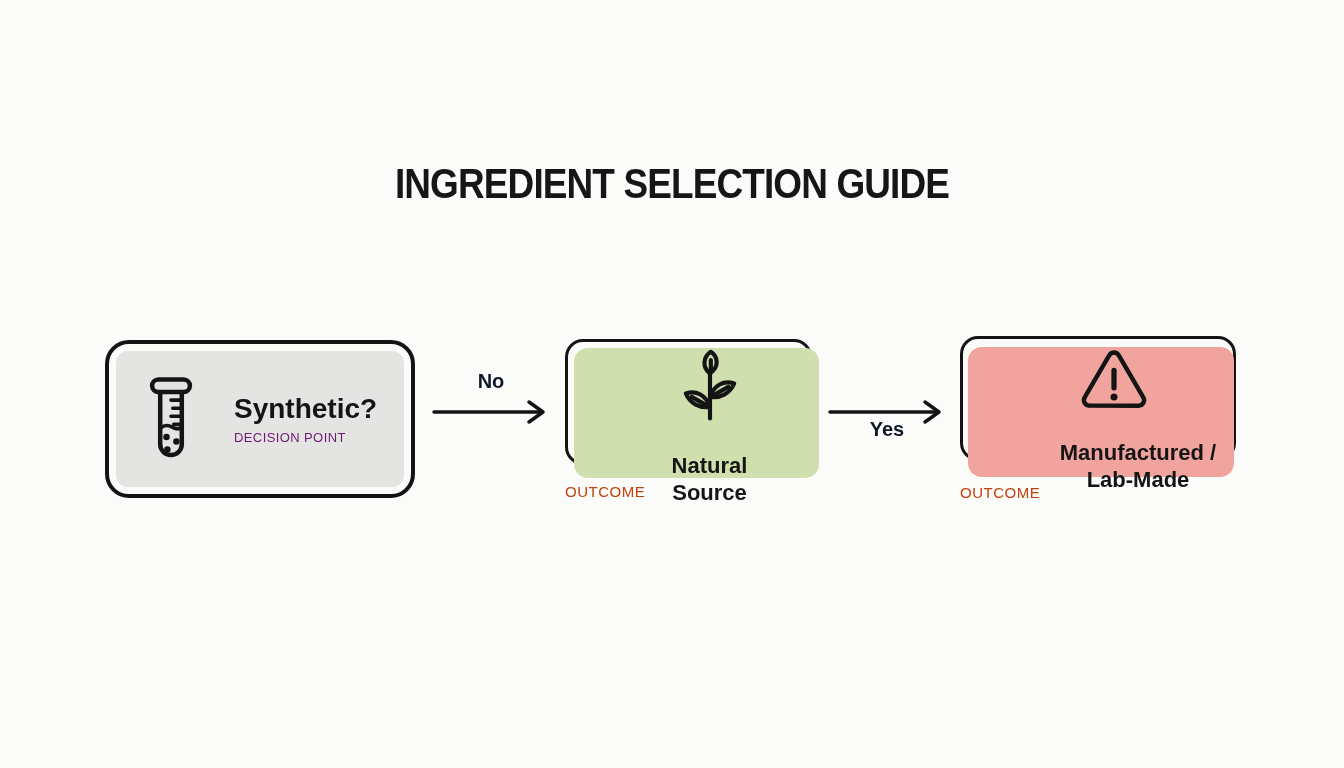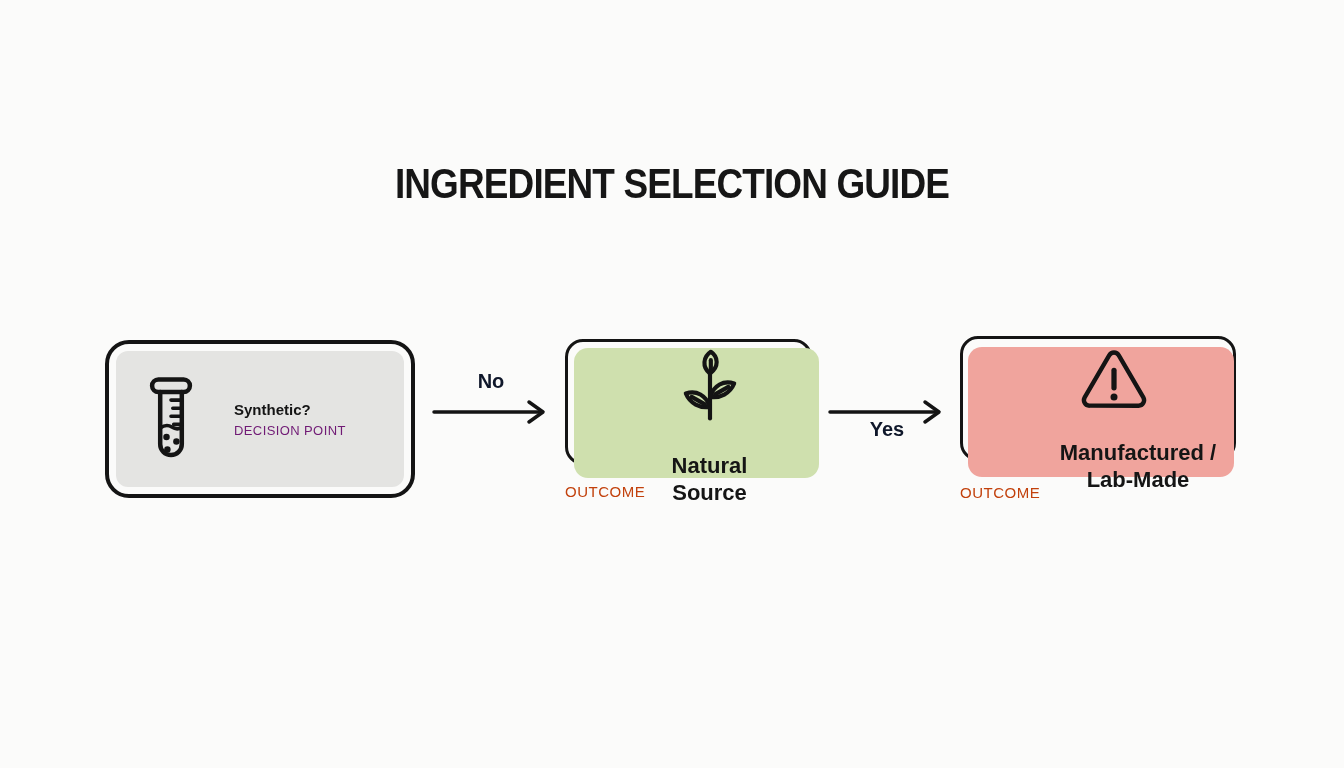--- a/index.html
+++ b/index.html
@@ -31,21 +31,21 @@
     border: 4px solid #141414;
     border-radius: 24px;
     background: transparent;
   }
   .decision-fill {
     left: 116px; top: 351px; width: 288px; height: 136px;
     border-radius: 12px;
     display: flex; align-items: center;
     padding-left: 28px; gap: 36px;
   }
-  .decision-text .main { font-size: 15px; font-weight: 700; color: #141414; }
+  .decision-text .main { font-size: 28px; font-weight: 700; color: #141414; }
   .decision-text .sub  { font-size: 13px; color: #701a75; letter-spacing: 0.4px; margin-top: 5px; }
 
   
   .outline {
     border: 3.5px solid #141414;
     border-radius: 18px;
     background: transparent;
   }
   .fill {
     border-radius: 14px;

